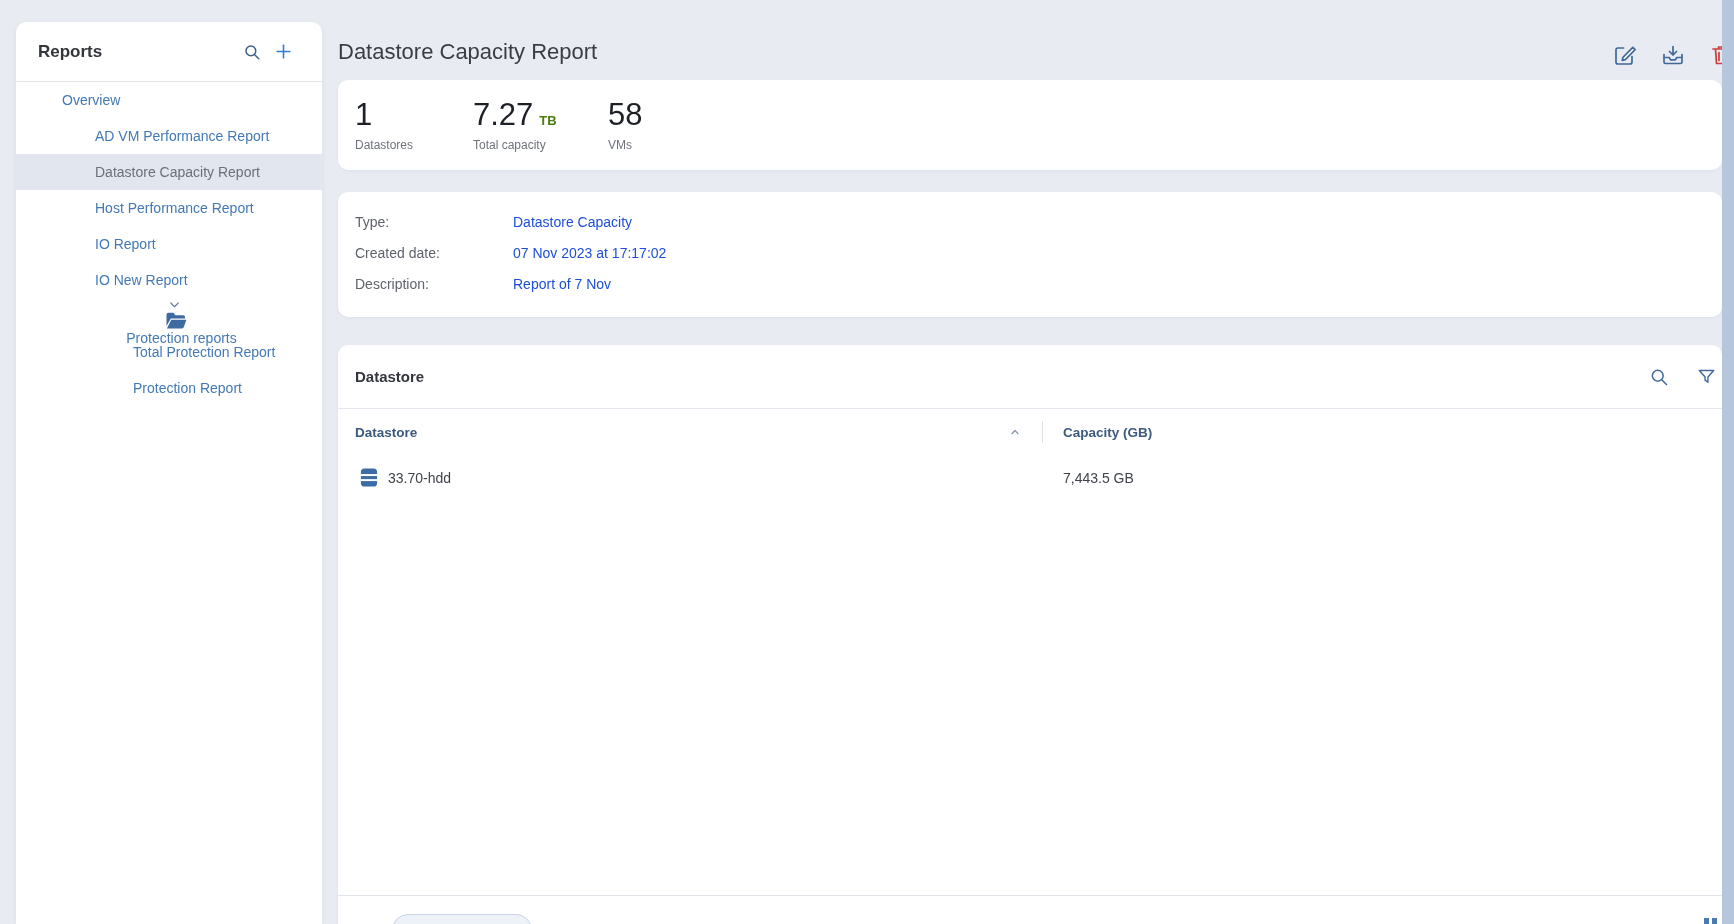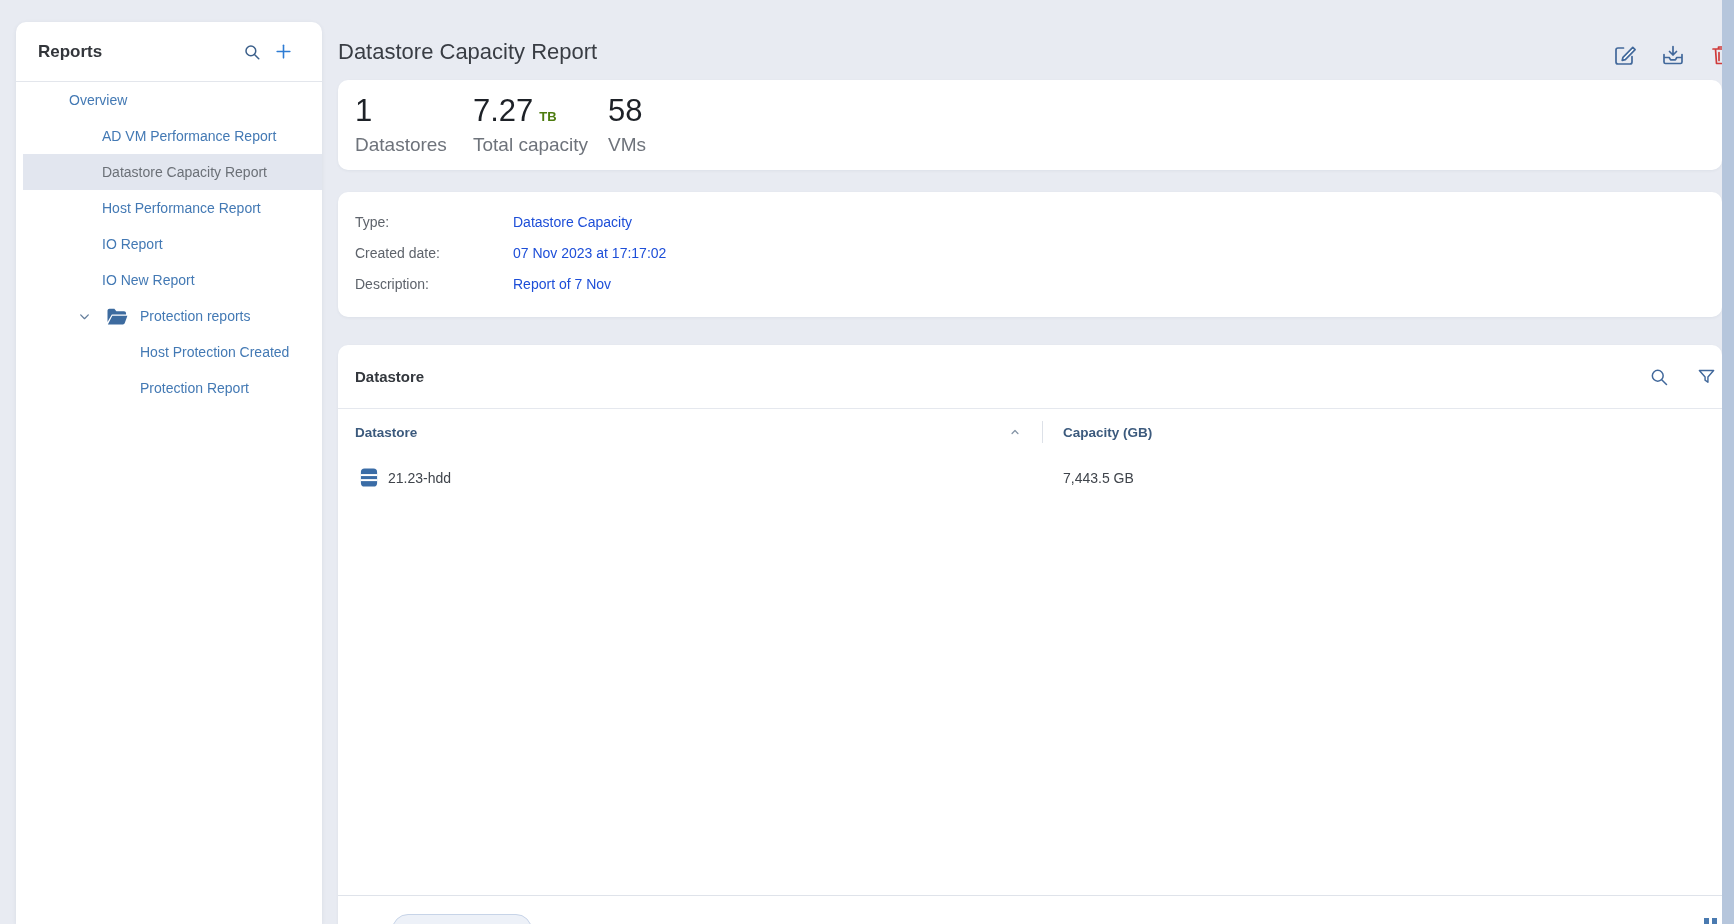--- a/index.html
+++ b/index.html
@@ -20,29 +20,29 @@
     box-shadow:0 1px 4px rgba(55,65,90,.08);
   }
   .sidebar-header {
     height:60px; display:flex; align-items:center;
     padding:0 29px 0 22px; border-bottom:1px solid #e3e6ec;
   }
   .sidebar-title { flex:1; font-size:17px; font-weight:bold; color:#33363b; }
   .sidebar-header .hicon { cursor:pointer; }
   .sidebar-header .hicon + .hicon { margin-left:13px; }
 
-  .nav { padding-top:0;margin-left:7px; }
+  .nav { padding-top:0; }
   .nav-item {
     height:36px; display:flex; align-items:center;
     font-size:14px; color:#4379b4; cursor:pointer; white-space:nowrap;
   }
   .lvl1 { padding-left:46px; }
   .lvl2 { padding-left:79px; }
   .lvl3 { padding-left:117px; }
-  .lvl-folder { padding-left:55px; }
+  .lvl-folder { padding-left:25px;flex-direction:column; }
   .nav-item.selected { background:#e2e6ef; color:#6b7077; }
   .expander { width:13px; margin-right:15px; color:#647e9c; }
   .folder { width:22px; margin-right:12px; }
 
   
   .page-title {
     position:absolute; left:338px; top:39px;
     font-size:22px; font-weight:400; color:#393d44;
   }
   .actions {
@@ -60,21 +60,21 @@
     box-shadow:0 1px 3px rgba(55,65,90,.06);
   }
 
   
   .card-stats { top:80px; height:90px; display:flex; align-items:center; padding-left:17px; }
   .stat { display:flex; flex-direction:column; }
   .stat-1 { width:118px; } .stat-2 { width:135px; }
   .stat-value-row { display:flex; align-items:baseline; }
   .stat-value { font-size:31px; color:#1d2127; line-height:32px; }
   .stat-unit { font-size:13px; font-weight:bold; color:#4d7c0f; margin-left:6px; }
-  .stat-label { margin-top:7px; font-size:19px; color:#6e737b; }
+  .stat-label { margin-top:7px; font-size:12px; color:#6e737b; }
 
   
   .card-details { top:192px; height:125px; padding:21px 0 0 17px; font-size:14px; }
   .detail-row { display:flex; margin-bottom:13px; line-height:18px;gap:36px; }
   .detail-label { width:122px; color:#5e636b; }
   .detail-value { color:#1d4ed8; }
 
   
   .card-table { top:345px; height:620px; }
   .tcard-header {
@@ -162,21 +162,21 @@
       </span>
       <span class="folder">
         <svg width="22" height="19" viewBox="0 0 24 21" fill="#3d6b9f">
             <path d="M1.5 16.5 V4.2 c0-1.2 1-2.2 2.2-2.2 h5.4 l2.2 2.6 h8.5 c1.2 0 2.2 1 2.2 2.2 v1.4 H6.3 Z"></path>
             <path d="M6.8 9.7 h16.7 l-2.9 8.1 c-.3.9-1.1 1.5-2.1 1.5 H1.9 Z"></path>
           </svg>
       </span>
       <span>Protection reports</span>
     </div>
     <div class="nav-item lvl3">
-      <span>Host Protection Created</span>
+      <span>Total Protection Report</span>
     </div>
     <div class="nav-item lvl3">
       <span>Protection Report</span>
     </div>
   </nav>
 </aside>
 
 <h1 class="page-title">Datastore Capacity Report</h1>
 
 <div class="actions">
@@ -271,21 +271,21 @@
 
   <div class="trow">
     <div class="col1">
       <span class="ds-icon">
         <svg width="18" height="21" viewBox="0 0 20 22">
             <rect x="1" y="1" width="18" height="20" rx="4" fill="#3a6ca6"></rect>
             <rect x="1" y="7.2" width="18" height="2.2" fill="#fff"></rect>
             <rect x="1" y="12.8" width="18" height="2.2" fill="#fff"></rect>
           </svg>
       </span>
-      <span>21.23-hdd</span>
+      <span>33.70-hdd</span>
     </div>
     <span class="col-div" style="visibility:hidden"></span>
     <div class="col2">
       <span>7,443.5 GB</span>
     </div>
   </div>
 
   <div class="tfooter">
     <div class="pager-btn"></div>
   </div>

